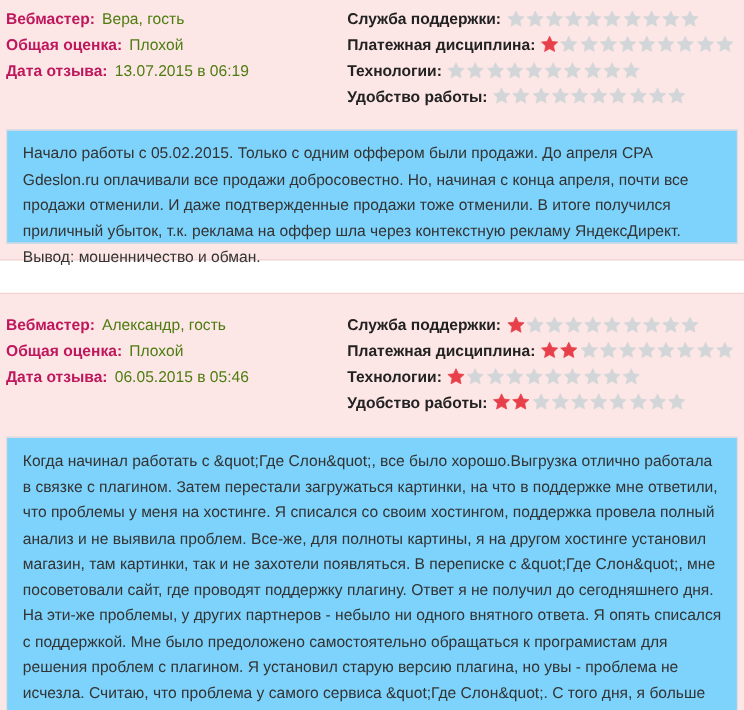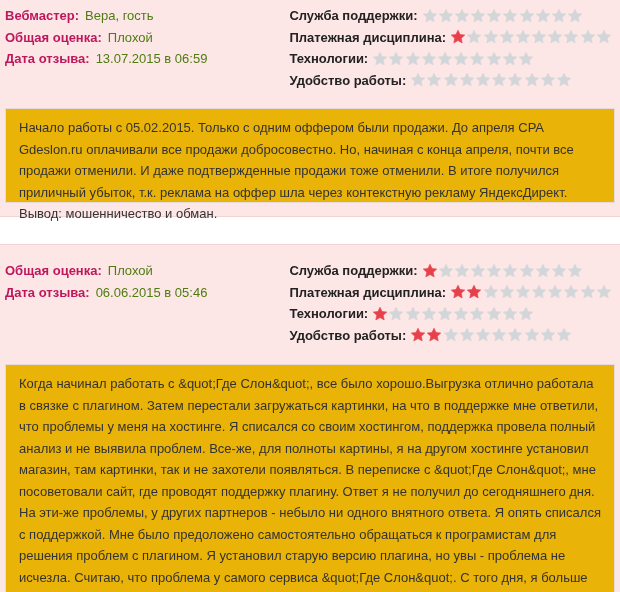--- a/index.html
+++ b/index.html
@@ -11,33 +11,33 @@
   .left{position:absolute;left:5px;top:5px;}
   .row{height:21.5px;line-height:21.5px;font-size:13px;white-space:nowrap;}
   .lbl{font-weight:bold;color:#be185d;}
   .val{color:#4d7c0f;margin-left:6px;}
   .right{position:absolute;right:8px;top:5px;}
   .rrow{height:21.5px;display:flex;align-items:center;justify-content:flex-start;font-size:13px;}
   .rlbl{font-weight:bold;color:#222;margin-right:4px;white-space:nowrap;}
   .stars{display:flex;}
   .star{width:16px;height:16px;margin-right:0.2px;}
   .star svg{width:16px;height:16px;display:block;}
-  .body{position:absolute;left:5px;right:5px;background:#eab308;border:1px solid #e6dada;box-shadow:0 0 1px #eee;font-size:13px;line-height:21.5px;color:#333;padding:8px 12px 8px 13px;box-sizing:border-box;}
+  .body{position:absolute;left:5px;right:5px;background:#7dd3fc;border:1px solid #e6dada;box-shadow:0 0 1px #eee;font-size:13px;line-height:21.5px;color:#333;padding:8px 12px 8px 13px;box-sizing:border-box;}
   .r1 .body{top:108px;height:95px;}
   .r2 .body{top:119px;height:250px;}
 </style>
 </head>
 <body>
 
 <div class="review r1">
   <div class="meta">
     <div class="left">
       <div class="row"><span class="lbl">Вебмастер:</span><span class="val">Вера, гость</span></div>
       <div class="row"><span class="lbl">Общая оценка:</span><span class="val">Плохой</span></div>
-      <div class="row"><span class="lbl">Дата отзыва:</span><span class="val">13.07.2015 в 06:59</span></div>
+      <div class="row"><span class="lbl">Дата отзыва:</span><span class="val">13.07.2015 в 06:19</span></div>
     </div>
     <div class="right">
       <div class="rrow">
           <span class="rlbl">Служба поддержки:</span>
           <div class="stars">
             <span class="star">
               <svg viewBox="0 0 16 16">
                 <path d="M8 1.2l2.05 4.3 4.7.55-3.48 3.2.92 4.65L8 11.6l-4.19 2.3.92-4.65L1.25 6.05l4.7-.55z" fill="#d3d6d8" stroke="#d3d6d8" stroke-width="0.6" stroke-linejoin="round"></path>
               </svg>
             </span>
@@ -254,22 +254,23 @@
           </div>
         </div>
     </div>
   </div>
   <div class="body">Начало работы с 05.02.2015. Только с одним оффером были продажи. До апреля CPA Gdeslon.ru оплачивали все продажи добросовестно. Но, начиная с конца апреля, почти все продажи отменили. И даже подтвержденные продажи тоже отменили. В итоге получился приличный убыток, т.к. реклама на оффер шла через контекстную рекламу ЯндексДирект. Вывод: мошенничество и обман.</div>
 </div>
 
 <div class="review r2">
   <div class="meta" style="top:10px;">
     <div class="left">
+      <div class="row"><span class="lbl">Вебмастер:</span><span class="val">Александр, гость</span></div>
       <div class="row"><span class="lbl">Общая оценка:</span><span class="val">Плохой</span></div>
-      <div class="row"><span class="lbl">Дата отзыва:</span><span class="val">06.06.2015 в 05:46</span></div>
+      <div class="row"><span class="lbl">Дата отзыва:</span><span class="val">06.05.2015 в 05:46</span></div>
     </div>
     <div class="right">
       <div class="rrow">
           <span class="rlbl">Служба поддержки:</span>
           <div class="stars">
             <span class="star">
               <svg viewBox="0 0 16 16">
                 <path d="M8 1.2l2.05 4.3 4.7.55-3.48 3.2.92 4.65L8 11.6l-4.19 2.3.92-4.65L1.25 6.05l4.7-.55z" fill="#e8404a" stroke="#e8404a" stroke-width="0.6" stroke-linejoin="round"></path>
               </svg>
             </span>

